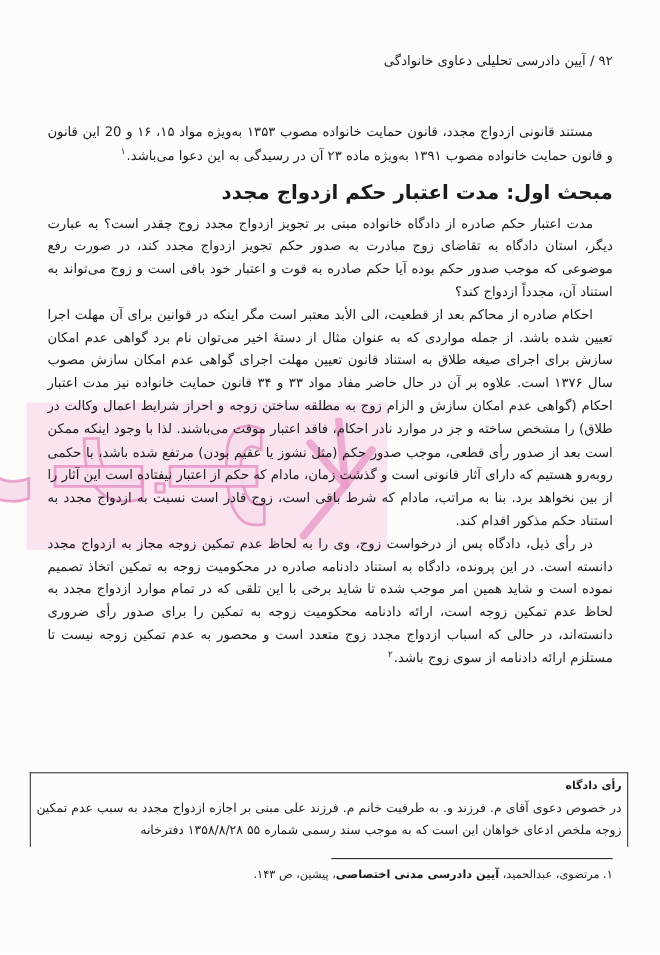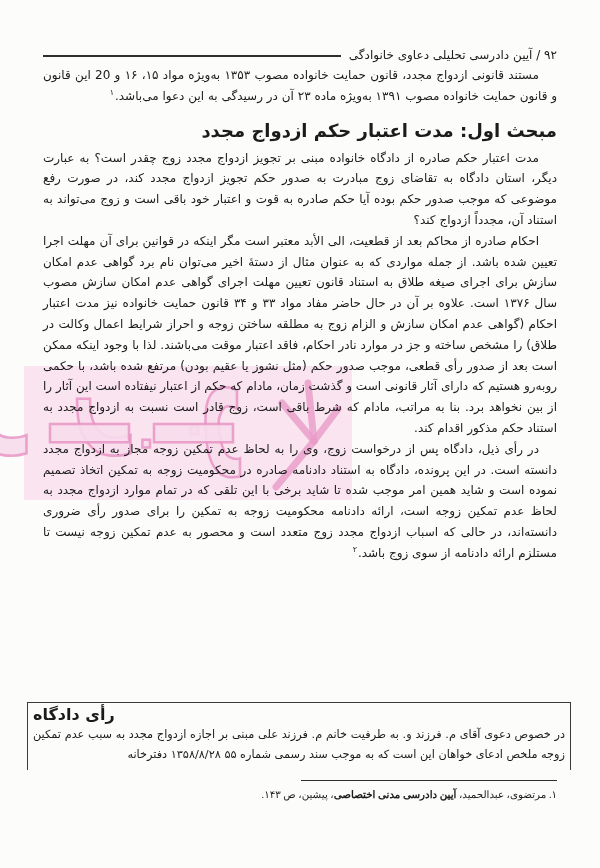--- a/index.html
+++ b/index.html
@@ -31,41 +31,41 @@
     transform:rotate(90deg);
     user-select:none;
   }
   .wm-logo{flex:0 0 auto;opacity:0.85;}
   
   .content{
     position:absolute;inset:0;
     padding:46px 43px 0 43px;
     z-index:2;
   }
-  .header{display:flex;align-items:flex-start;gap:8px;font-size:12px;line-height:18px;margin-bottom:1px;}
+  .header{display:flex;align-items:flex-start;gap:8px;font-size:12px;line-height:18px;margin-bottom:27px;flex-direction:column;}
   .header-text{white-space:nowrap;}
   .header-rule{flex:1;border-top:2px solid #2e2e2e;height:0;margin-top:9px;}
   .para{margin:0;font-size:12px;line-height:20.8px;text-align:justify;text-justify:inter-word;}
   .indent{text-indent:18px;}
   .sec-heading{font-size:18px;font-weight:bold;margin:14px 0 7px;line-height:20px;}
   sup.fnref{font-size:8px;line-height:0;vertical-align:super;margin-right:1px;}
   
   .verdict-box{
     position:absolute;left:27px;right:29px;top:702px;height:66px;
     border:1.4px solid #3b3b3b;border-bottom:none;
     padding:1px 5px 0 5px;
     background:transparent;
     z-index:3;
   }
-  .verdict-title{text-align:left;font-weight:bold;font-size:16px;line-height:21px;margin:0;}
+  .verdict-title{text-align:right;font-weight:bold;font-size:10px;line-height:21px;margin:0;}
   .verdict-text{margin:0;font-size:11.3px;line-height:20px;text-align:justify;text-justify:inter-word;}
   
   .footnote-rule{position:absolute;top:780px;right:43px;width:256px;border-top:1.5px solid #2e2e2e;z-index:3;}
   .footnotes{position:absolute;top:787px;right:43px;left:43px;font-size:10.3px;line-height:16.5px;z-index:3;}
-  .footnotes p{margin:0 0 1px 0;text-align:right;font-family:Liberation Serif, serif;}
+  .footnotes p{margin:0 0 1px 0;text-align:right;}
   .fn-bold{font-weight:bold;}
 </style>
 </head>
 <body>
 
 <div class="page">
 
   <div class="watermark">
     <svg class="wm-logo" width="78" height="128" viewBox="0 0 78 128">
       <g fill="none" stroke="rgba(231,144,194,0.8)" stroke-width="7" stroke-linecap="round">

